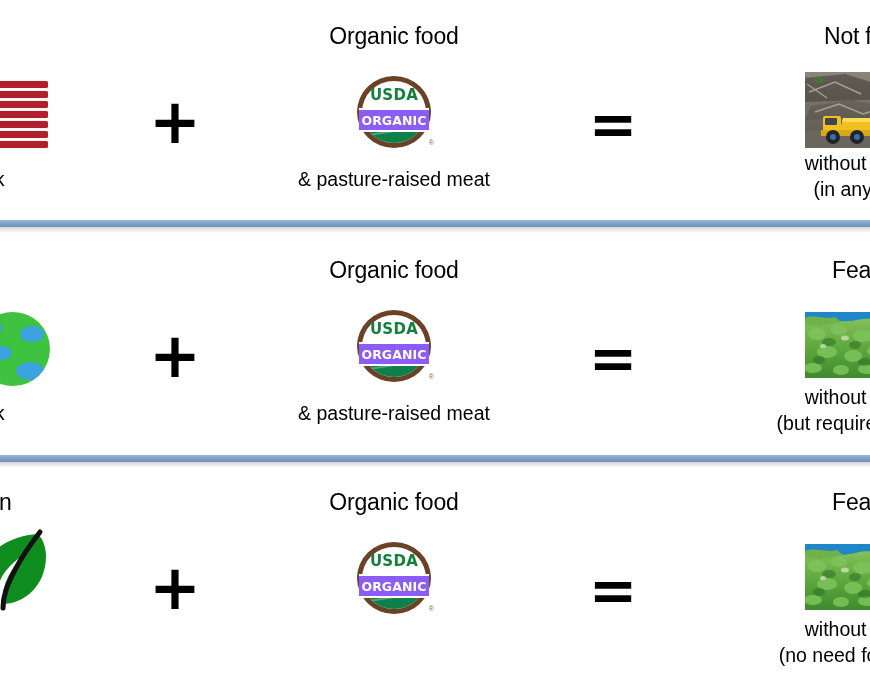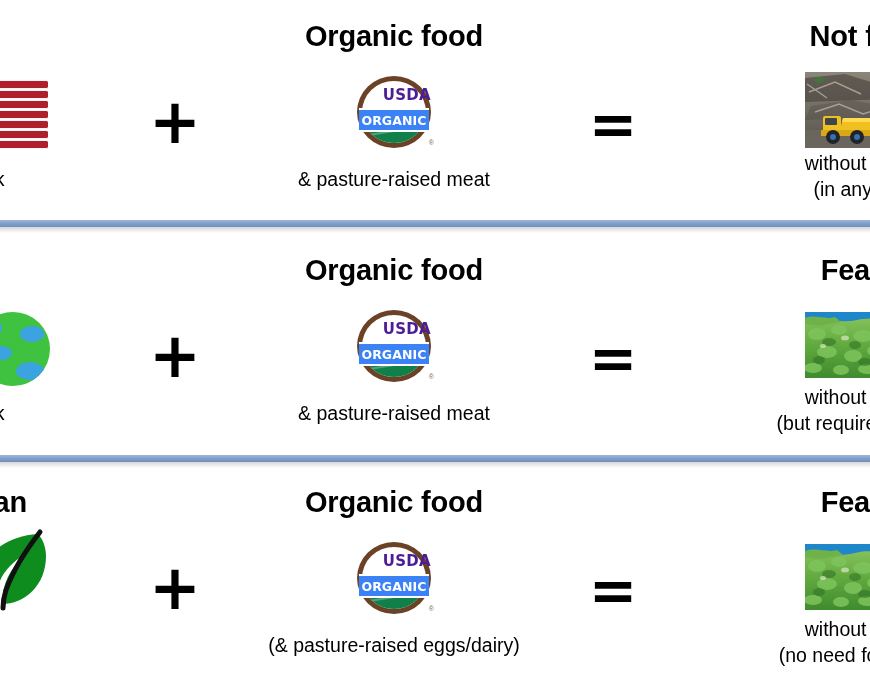--- a/index.html
+++ b/index.html
@@ -64,23 +64,23 @@
   .col-food   { left: 218px;  width: 352px; }
   .col-equals { left: 570px;  width: 86px;  }
   .col-result { left: 656px;  width: 420px; }
 
   
   .title {
     position: absolute;
     left: 0;
     width: 100%;
     top: 14px;
-    font-size: 29px;
+    font-size: 23px;
     line-height: 44px;
-    font-weight: 700;
+    font-weight: 400;
     white-space: nowrap;
     letter-spacing: -0.2px;
   }
   .caption {
     position: absolute;
     left: 0;
     width: 100%;
     font-size: 19.5px;
     line-height: 26px;
     font-weight: 400;
@@ -204,35 +204,35 @@
     top: 56%;
     height: 1.5px;
     background: rgba(255,255,255,0.28);
     transform: rotate(-9deg);
   }
   .usda-seal .usda-text {
     position: absolute;
     left: 0;
     right: 0;
     top: 15%;
-    text-align: right;
+    text-align: center;
     font-family: "DejaVu Sans", sans-serif;
     font-weight: 700;
     font-size: 15px;
     line-height: 16px;
-    color: #4c1d95;
+    color: #15803d;
     letter-spacing: 0.3px;
   }
   .usda-seal .organic-band {
     position: absolute;
     left: 3%;
     right: 3%;
     top: 45%;
     height: 20px;
-    background: #3b82f6;
+    background: #8b5cf6;
     border-top: 2px solid #ffffff;
     border-bottom: 2px solid #ffffff;
     display: flex;
     align-items: center;
     justify-content: center;
   }
   .usda-seal .organic-text {
     font-family: "DejaVu Sans", sans-serif;
     font-weight: 700;
     font-size: 12.5px;
@@ -498,21 +498,20 @@
           <span class="ring">
             <span class="lower"></span>
           </span>
           <span class="usda-text">USDA</span>
           <span class="organic-band">
             <span class="organic-text">ORGANIC</span>
           </span>
           <span class="reg-mark">®</span>
         </span>
       </div>
-      <div class="caption caption-1line">(&amp; pasture-raised eggs/dairy)</div>
     </div>
 
     <div class="col col-equals">
       <div class="op op-eq">=</div>
     </div>
 
     <div class="col col-result">
       <div class="title">Feasib</div>
       <div class="art-result" style="top:78px">
         <span class="photo" style="height:66px">

